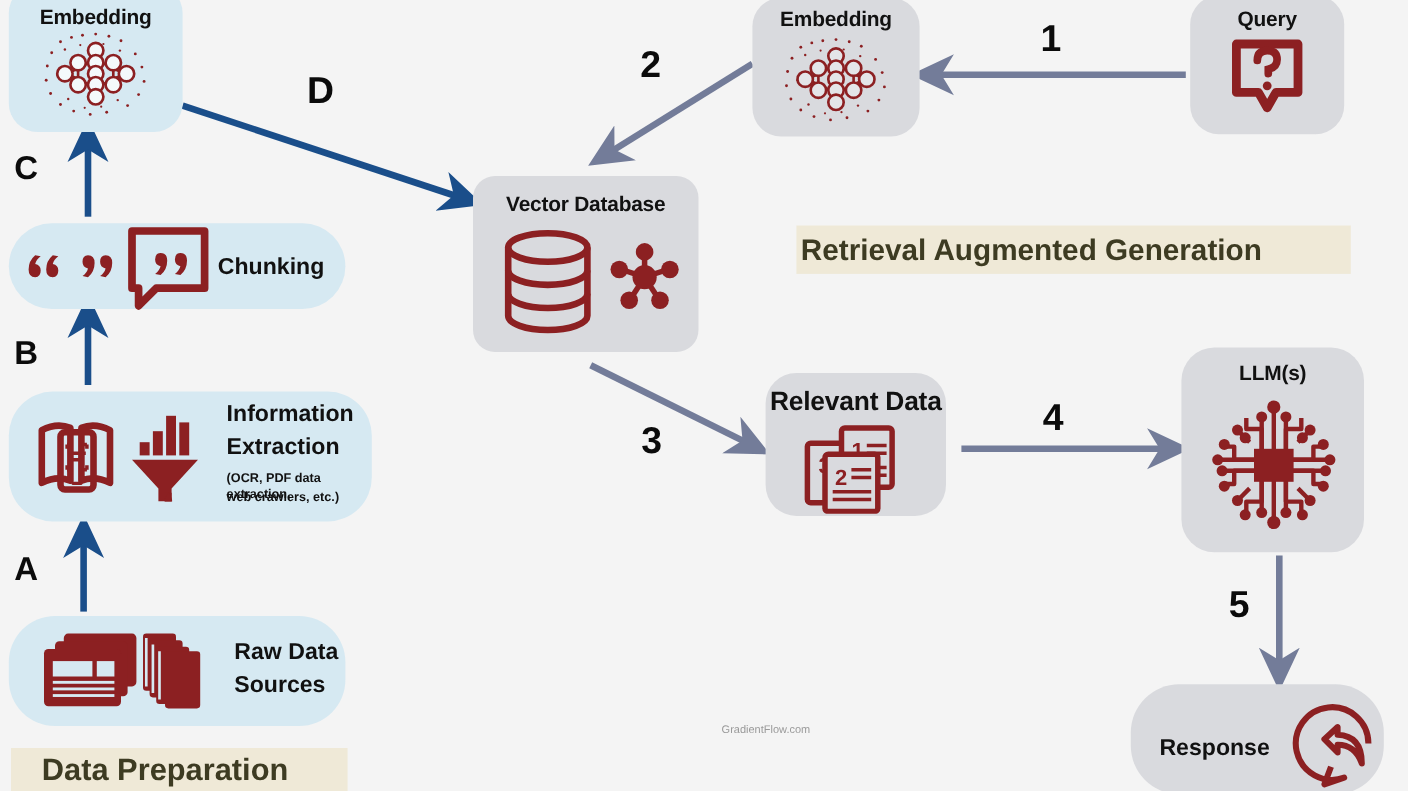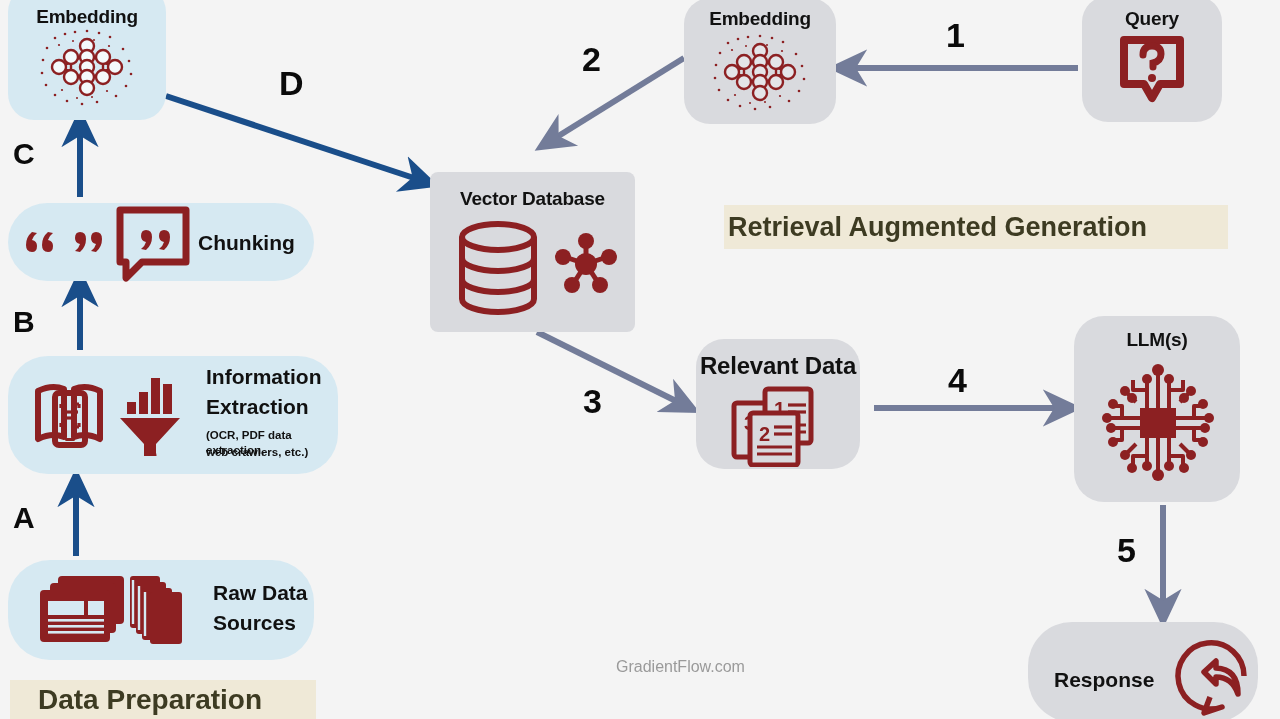--- a/index.html
+++ b/index.html
@@ -35,21 +35,21 @@
   .step.letter{font-size:30px;}
   .step.num{font-size:34px;}
 
   
   .banner{
     position:absolute;background:#efe9d7;color:#3d3b22;
     font-weight:bold;display:flex;align-items:center;
   }
 
   .watermark{
-    position:absolute;font-size:16px;color:#9a9a9a;
+    position:absolute;font-size:10px;color:#9a9a9a;margin-left:40px;
   }
 
   svg.lay{position:absolute;left:0;top:0;width:1280px;height:719px;overflow:visible;pointer-events:none;}
   .icon{position:absolute;}
 </style>
 </head>
 <body>
 
 <div id="stage">
 
@@ -316,21 +316,21 @@
     <div class="node-title" style="top:12px;">Query</div>
     <span class="icon" style="left:36px;top:38px;">
       <svg width="68" height="70" viewBox="0 0 68 70">
         <path d="M6,6 h56 v44 h-20 l-8,14 -8,-14 h-20 z" fill="none" stroke="#8c2022" stroke-width="8" stroke-linejoin="round"></path>
         <path d="M25,21 q0,-9 9,-9 9,0 9,8 0,7 -8,9 v4" fill="none" stroke="#8c2022" stroke-width="7" stroke-linecap="round"></path>
         <circle cx="34" cy="44" r="4" fill="#8c2022"></circle>
       </svg>
     </span>
   </div>
 
-  <div class="node gray" style="left:430px;top:160px;width:205px;height:160px;border-radius:8px;margin-top:12px;">
+  <div class="node gray" style="left:430px;top:160px;width:205px;height:160px;border-radius:20px;">
     <div class="node-title" style="top:16px;">Vector Database</div>
     <span class="icon" style="left:26px;top:48px;">
       <svg width="84" height="96" viewBox="0 0 84 96">
         <g fill="none" stroke="#8c2022" stroke-width="6">
           <ellipse cx="42" cy="17" rx="36" ry="13"></ellipse>
           <path d="M6,17 v62 a36,13 0 0 0 72,0 v-62"></path>
           <path d="M6,38 a36,13 0 0 0 72,0"></path>
           <path d="M6,59 a36,13 0 0 0 72,0"></path>
         </g>
       </svg>

